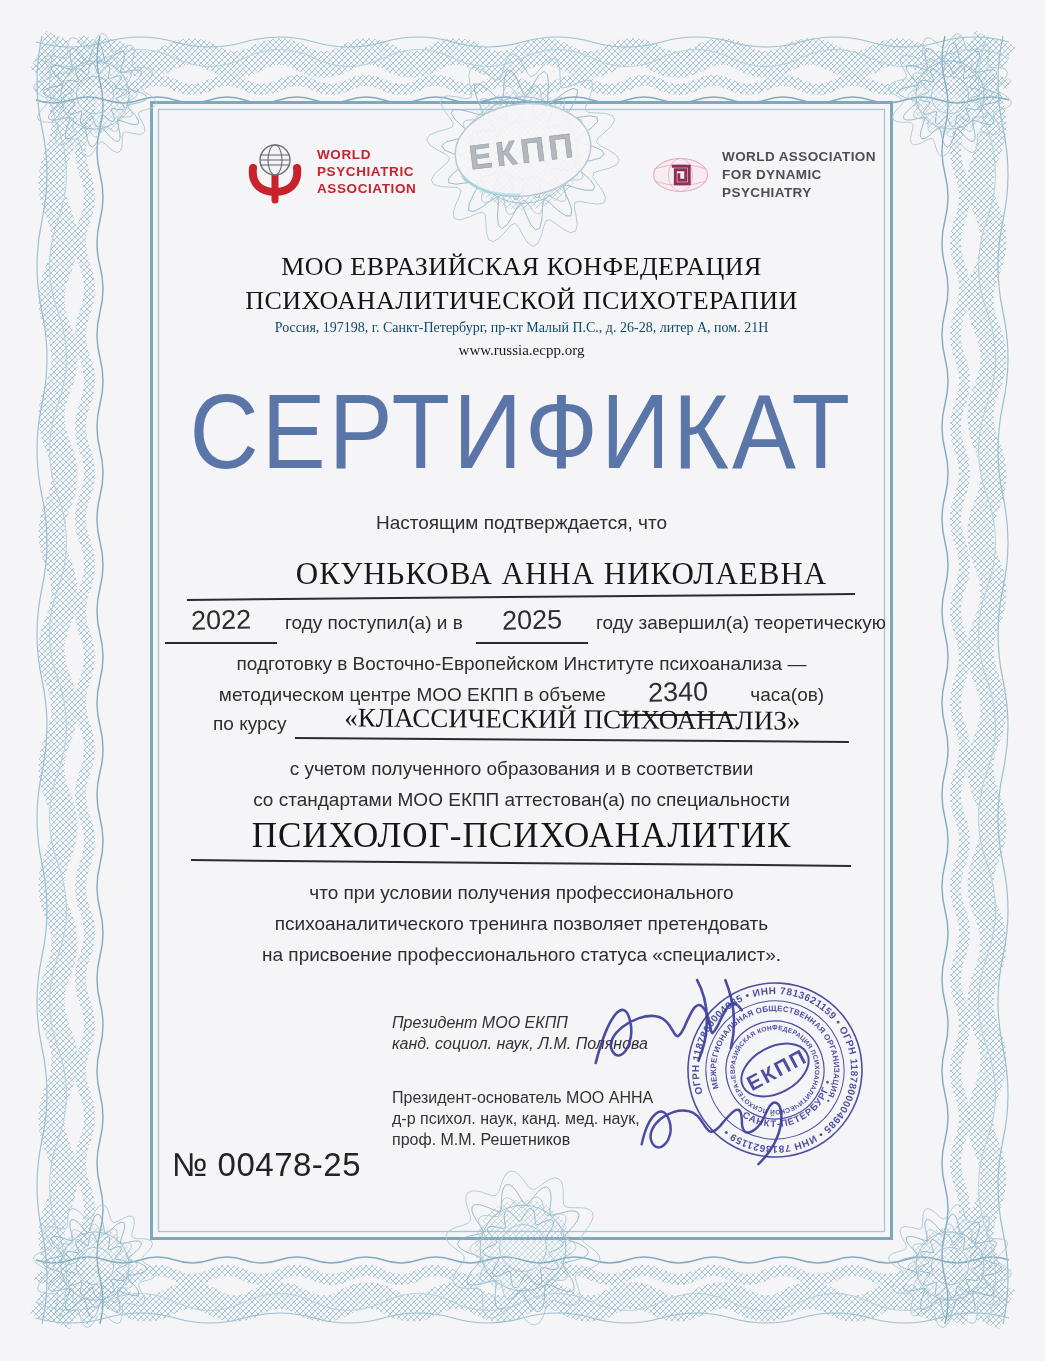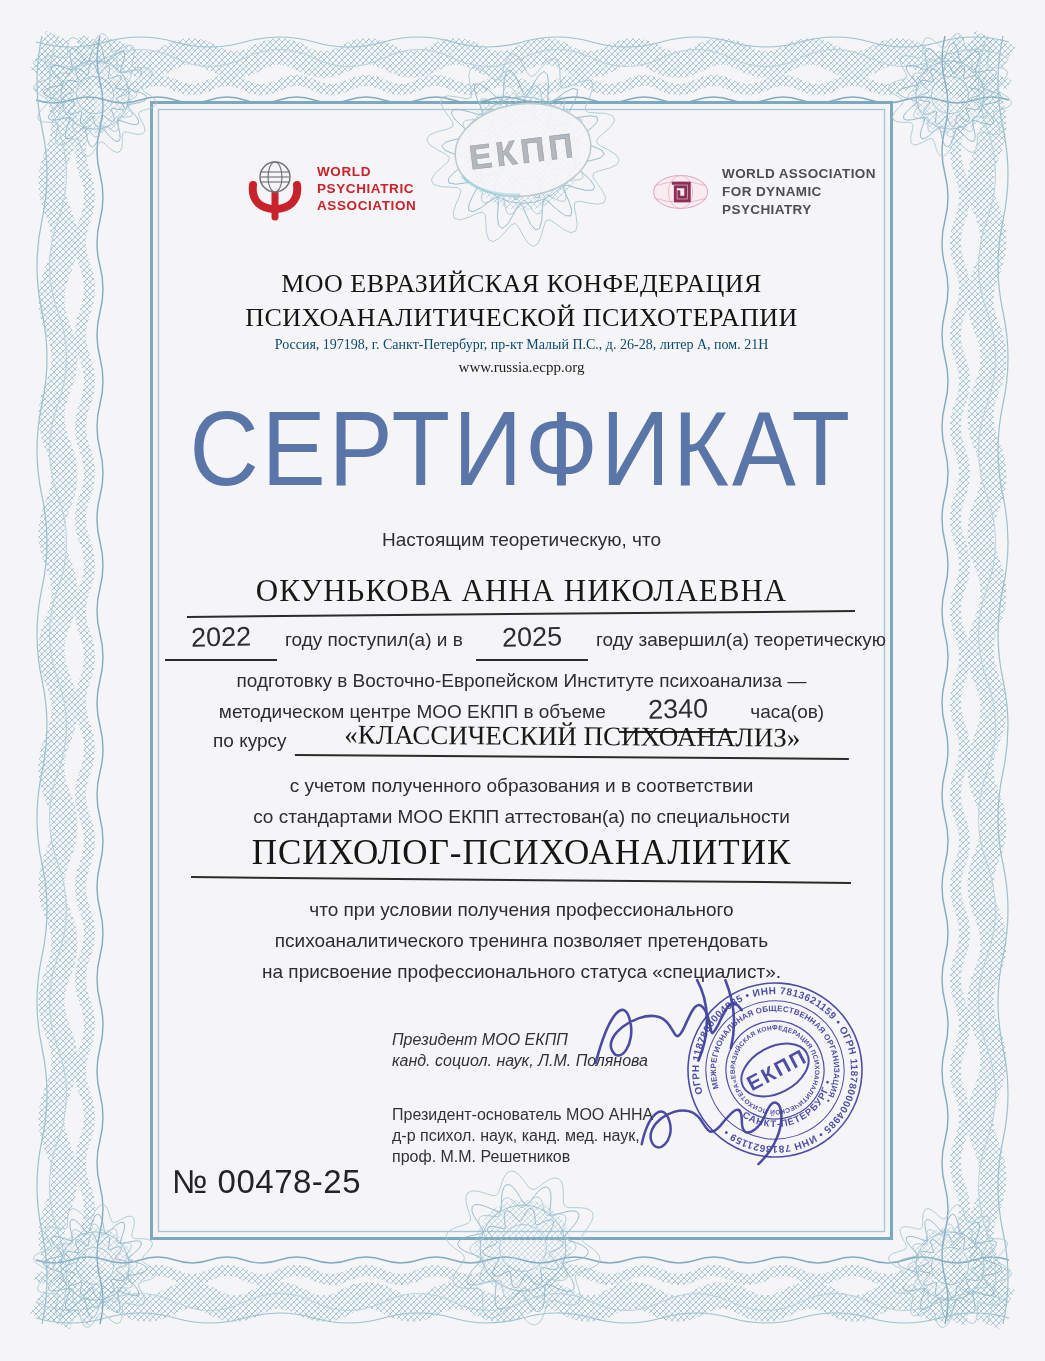--- a/index.html
+++ b/index.html
@@ -5,21 +5,21 @@
   html,body{margin:0;padding:0;}
   body{
     width:1045px;height:1361px;position:relative;overflow:hidden;
     background:#f5f4f6;
     font-family:"Liberation Sans",sans-serif;
     color:#2d2d30;
   }
   svg{position:absolute;}
   #deco{left:0;top:0;z-index:0;}
   #top-emblem{left:0;top:0;z-index:0;}
-  .paper{position:absolute;left:153px;top:121px;width:737px;height:1134px;z-index:1;}
+  .paper{position:absolute;left:153px;top:104px;width:737px;height:1134px;z-index:1;}
   .abs{position:absolute;}
   .center{text-align:center;width:100%;}
   
   .wpa-text{font-size:13.5px;font-weight:bold;color:#c8232c;letter-spacing:.6px;line-height:17px;}
   .wadp-text{font-size:13.5px;font-weight:bold;color:#4d4d55;letter-spacing:.4px;line-height:18px;}
   
   .org-name{font-family:"Liberation Serif",serif;font-size:26px;color:#141414;line-height:34px;letter-spacing:.5px;}
   .org-address{font-family:"Liberation Serif",serif;font-size:14px;color:#0c4a6e;}
   .org-site{font-family:"Liberation Serif",serif;font-size:15px;color:#1c1c1c;}
   .cert-title{
@@ -162,23 +162,23 @@
     <div class="org-name">МОО ЕВРАЗИЙСКАЯ КОНФЕДЕРАЦИЯ</div>
     <div class="org-name">ПСИХОАНАЛИТИЧЕСКОЙ ПСИХОТЕРАПИИ</div>
   </div>
   <div class="abs center org-address" style="top:216px;">Россия, 197198, г. Санкт-Петербург, пр-кт Малый П.С., д. 26-28, литер А, пом. 21Н</div>
   <div class="abs center org-site" style="top:238px;">www.russia.ecpp.org</div>
 
   <div class="abs center" style="top:268px;">
     <span class="cert-title" style="display:inline-block;">СЕРТИФИКАТ</span>
   </div>
 
-  <div class="abs center subtitle" style="top:408px;">Настоящим теоретическую, что</div>
-
-  <div class="abs center recipient" style="top:452px;">ОКУНЬКОВА АННА НИКОЛАЕВНА</div>
+  <div class="abs center subtitle" style="top:408px;">Настоящим подтверждается, что</div>
+
+  <div class="abs center recipient" style="top:452px;padding-left:40px;">ОКУНЬКОВА АННА НИКОЛАЕВНА</div>
   <div class="rule" style="left:34px;top:492px;width:668px;transform:rotate(-0.5deg);"></div>
 
   <div class="abs center bodyline" style="top:500px;">
     <span class="blank"><span>2022</span></span><span>году поступил(а) и в</span>
     <span class="blank"><span>2025</span></span><span>году завершил(а) теоретическую</span>
   </div>
   <div class="abs center bodyline" style="top:541px;">подготовку в Восточно-Европейском Институте психоанализа —</div>
   <div class="abs center bodyline" style="top:572px;">
     <span>методическом центре МОО ЕКПП в объеме</span>
     <span class="blank" style="min-width:118px;"><span>2340</span></span>

